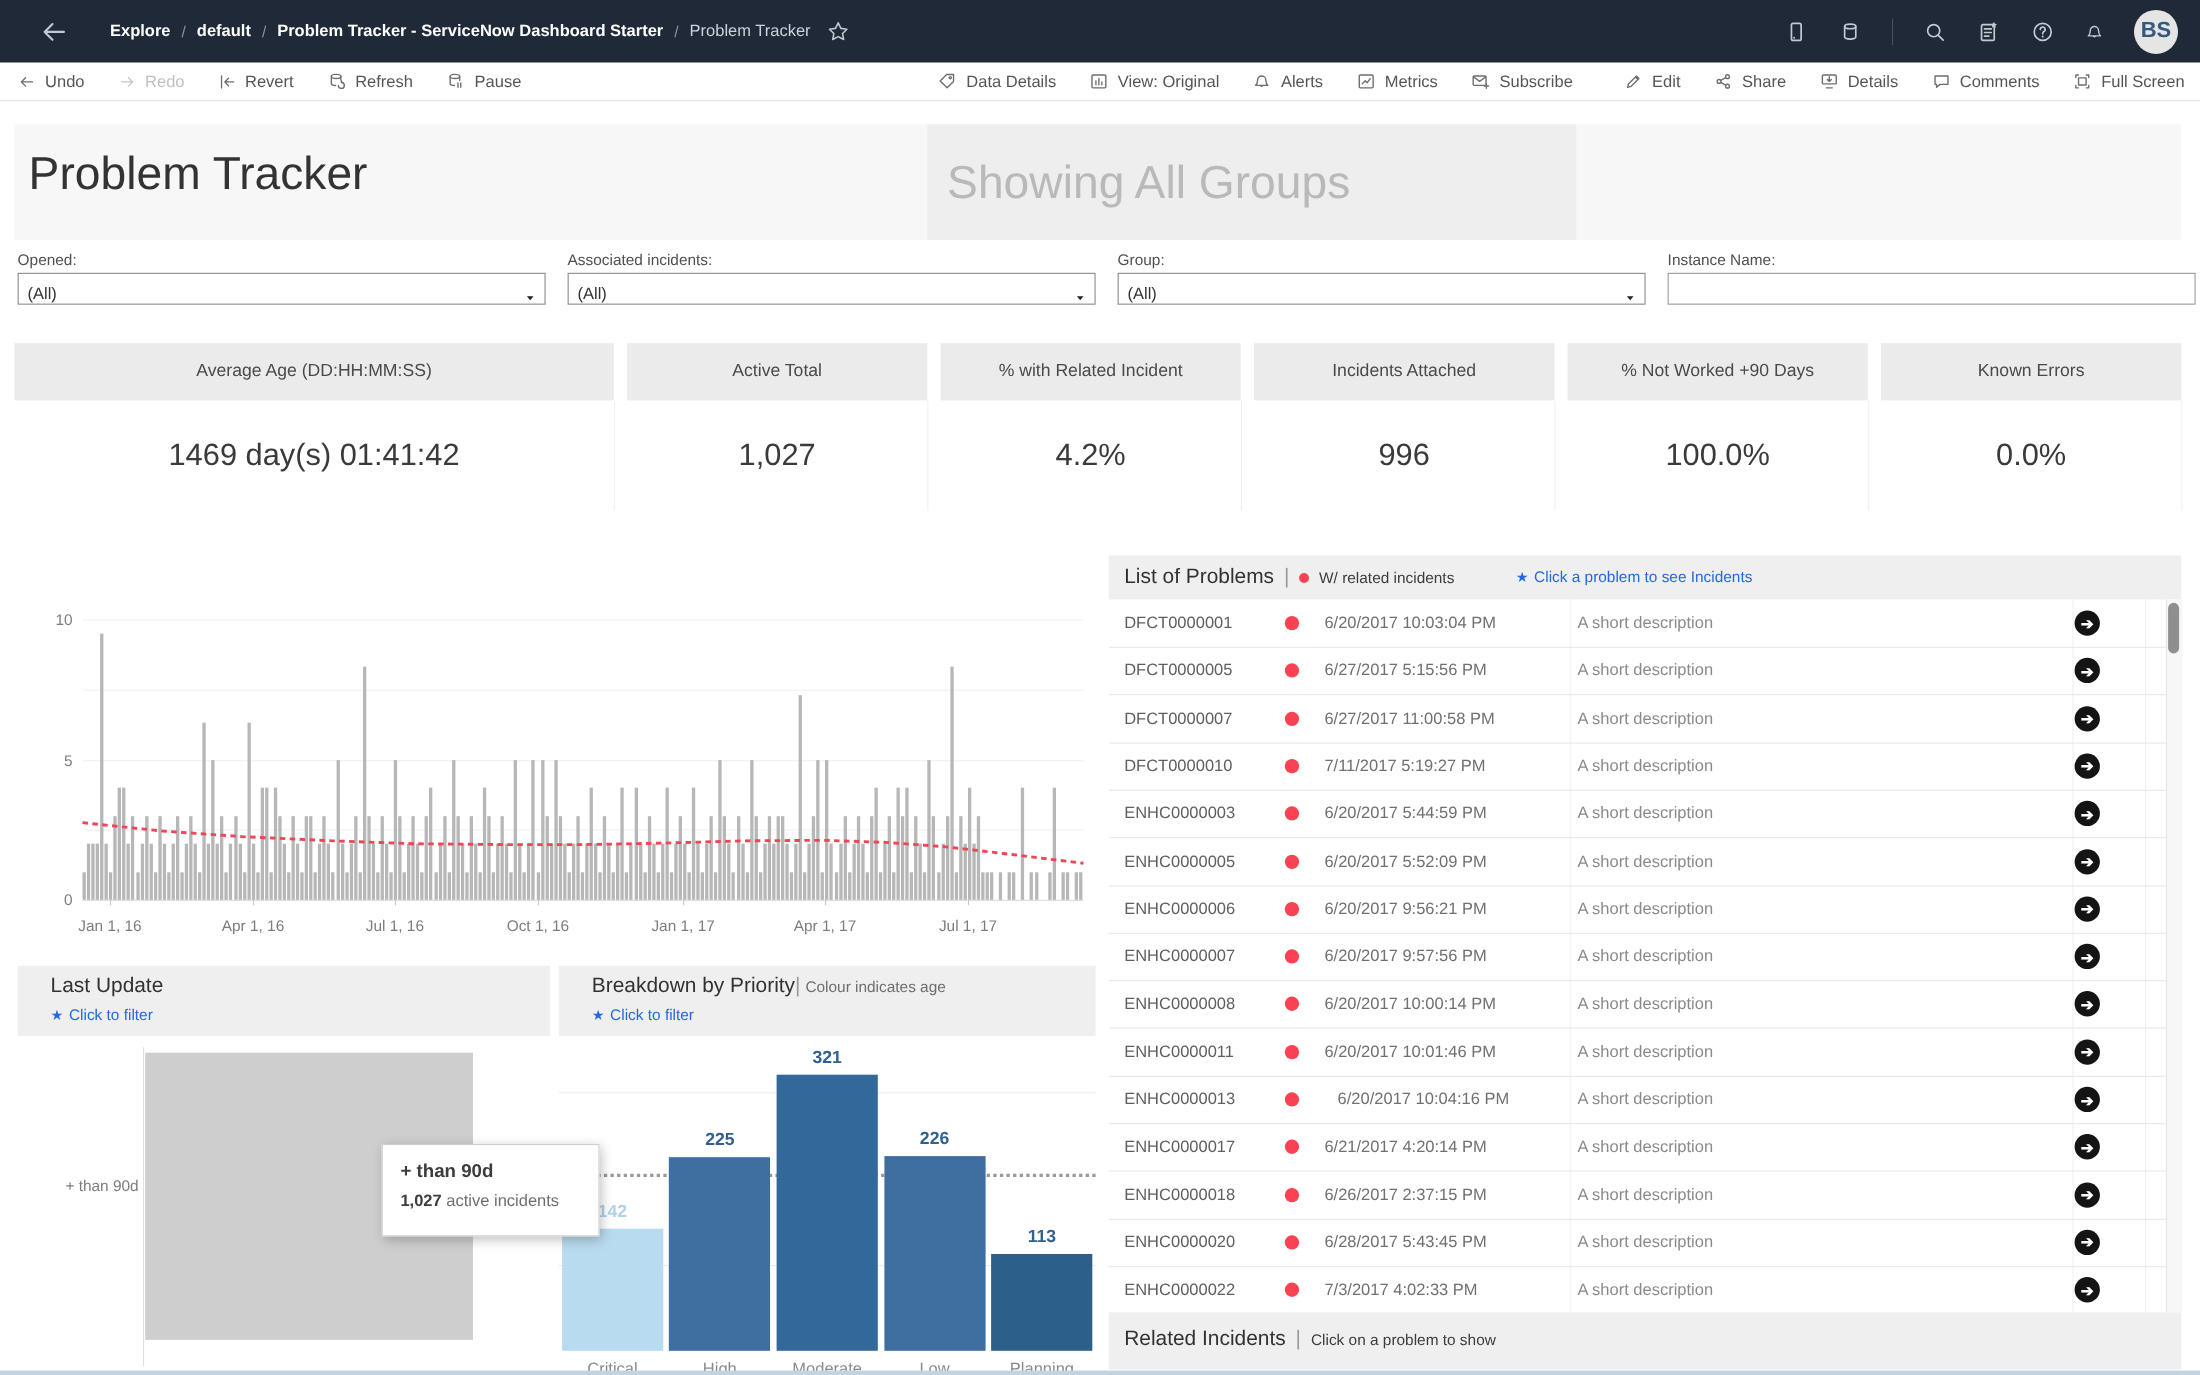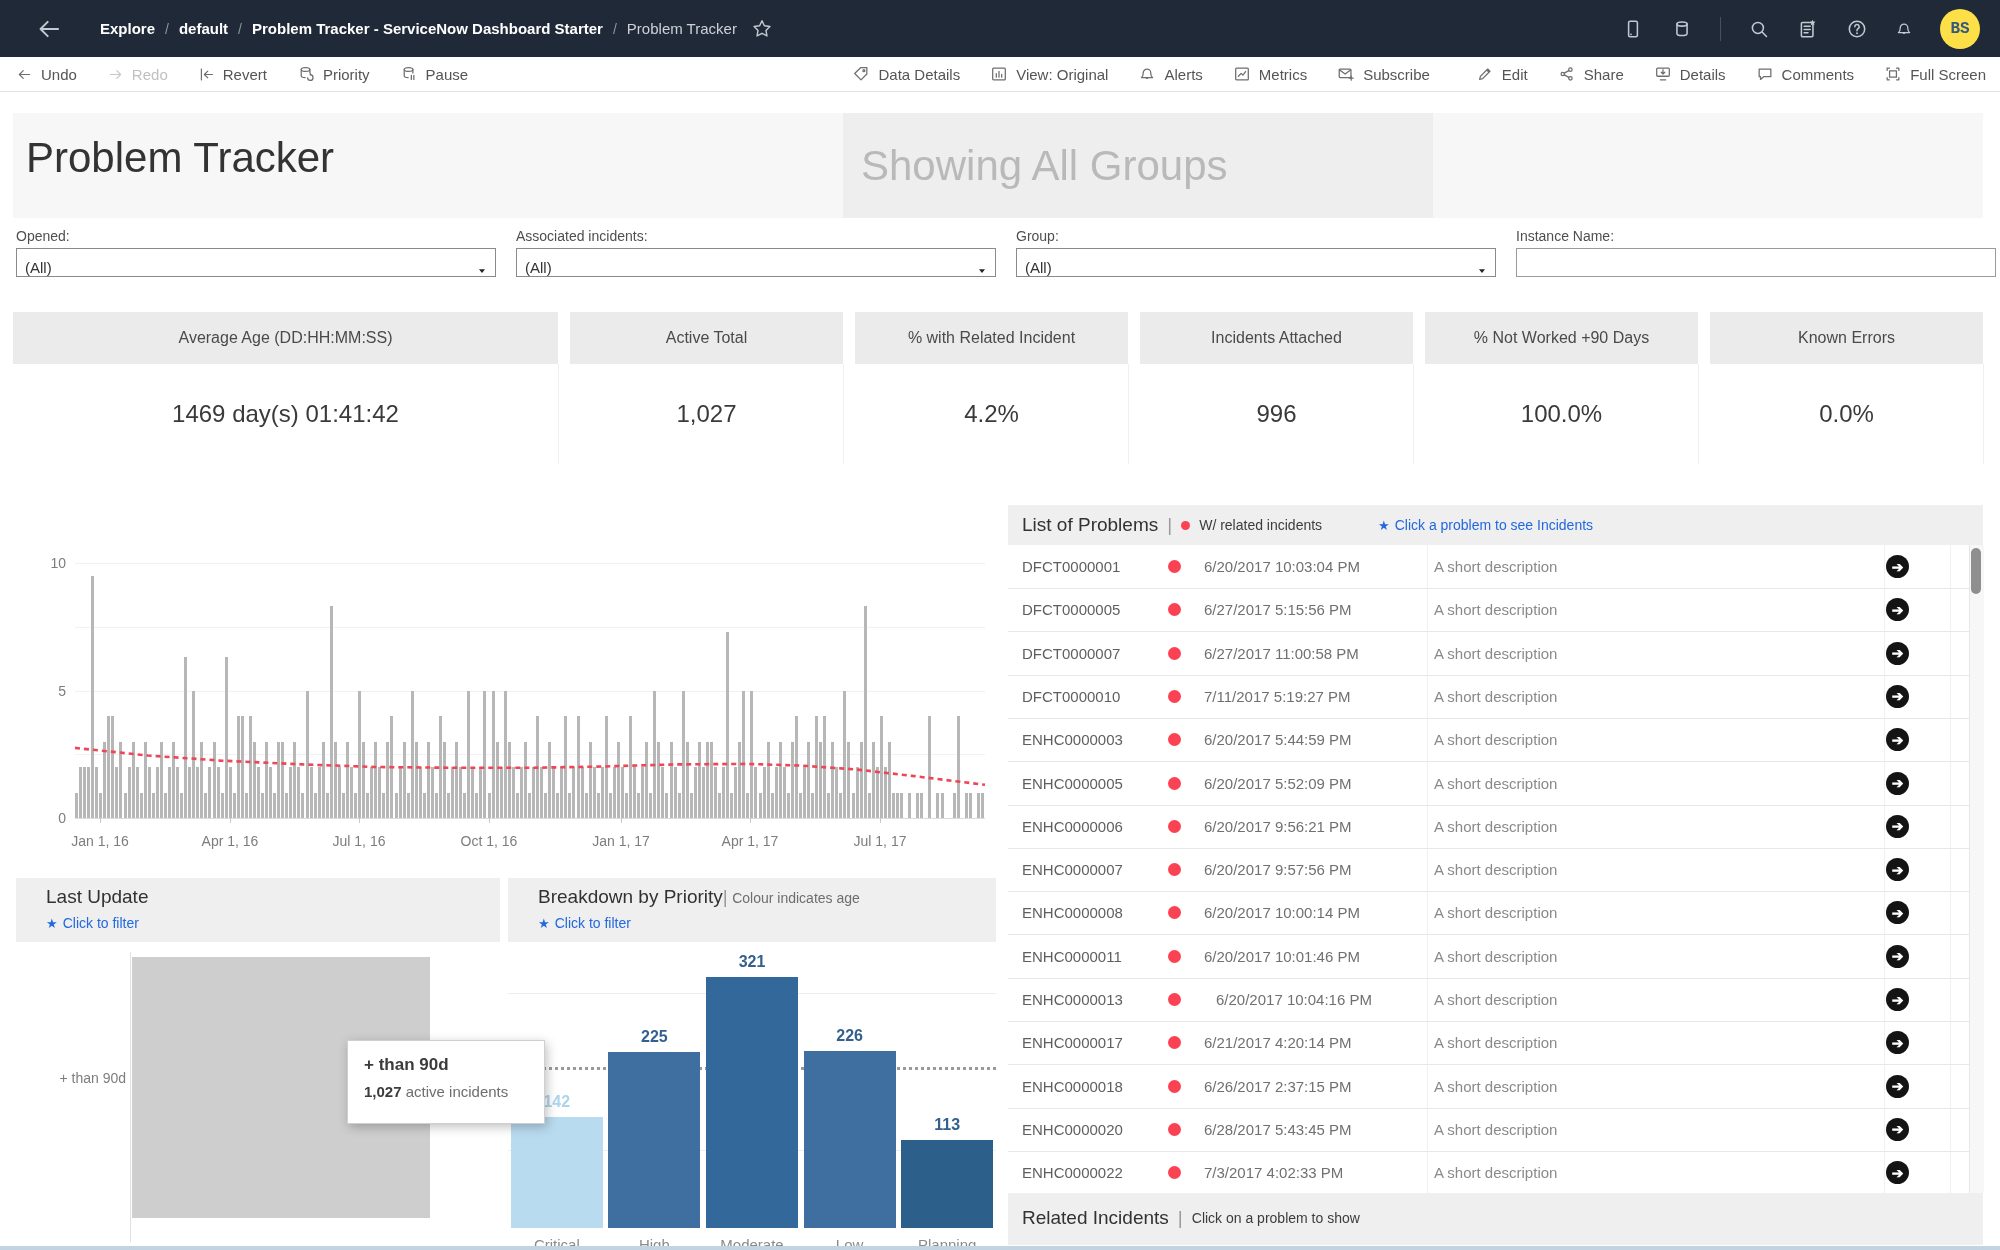--- a/index.html
+++ b/index.html
@@ -8,22 +8,22 @@
   .abs{position:absolute;}
   
   .navbar{left:0;top:0;width:2000px;height:57px;background:#1f2937;display:flex;align-items:center;}
   .crumbs{display:flex;align-items:center;gap:10px;margin-left:38px;white-space:nowrap;}
   .crumb{color:#ffffff;font-size:15px;font-weight:700;cursor:pointer;}
   .crumb.last{color:#cdd2da;font-weight:400;}
   .crumb-sep{color:#8d95a2;font-size:14px;font-weight:400;}
   .nav-right{position:absolute;right:20px;top:0;height:57px;display:flex;align-items:center;gap:27px;}
   .nav-ic{color:#c3c9d3;display:flex;align-items:center;cursor:pointer;}
   .nav-div{width:1px;height:24px;background:#47505f;}
-  .avatar{width:40px;height:40px;border-radius:50%;background:#fde047;color:#33597f;
-          font-size:16px;font-weight:700;display:flex;align-items:center;justify-content:center;cursor:pointer;font-family:Liberation Mono, monospace;}
+  .avatar{width:40px;height:40px;border-radius:50%;background:#e5e5e5;color:#33597f;
+          font-size:20px;font-weight:700;display:flex;align-items:center;justify-content:center;cursor:pointer;}
   
   .toolbar{left:0;top:57px;width:2000px;height:34px;background:#ffffff;border-bottom:1px solid #e3e3e3;
            display:flex;align-items:center;font-size:15px;color:#555;}
   .tb-left{display:flex;align-items:center;gap:30px;margin-left:16px;}
   .tb-right{display:flex;align-items:center;gap:30px;margin-left:auto;margin-right:14px;}
   .tb-item{display:flex;align-items:center;gap:8px;cursor:pointer;color:#555;}
   .tb-item .ic{color:#6e6e6e;display:flex;}
   .tb-item.disabled{color:#c0c0c0;cursor:default;}
   .tb-item.disabled .ic{color:#c8c8c8;}
   .tb-item.gapped{margin-left:16px;}
@@ -35,21 +35,21 @@
   
   .flabel{font-size:14px;color:#4f4f4f;}
   .fctl{height:29px;background:#fff;border:1px solid #8a8a8a;display:flex;align-items:flex-end;
         font-size:15px;color:#333;padding:0 8px;box-sizing:border-box;cursor:pointer;}
   .fctl .caret{margin-left:auto;color:#222;}
   .finput{height:29px;background:#fff;border:1px solid #9a9a9a;box-sizing:border-box;width:100%;
           font-size:15px;padding:0 8px;font-family:"Liberation Sans",sans-serif;}
   
   .kpi-head{background:#ebebeb;display:flex;align-items:center;justify-content:center;
             font-size:16px;color:#4a4a4a;}
-  .kpi-val{display:flex;align-items:center;justify-content:center;font-size:24px;color:#3a3a3a;
+  .kpi-val{display:flex;align-items:center;justify-content:center;font-size:28px;color:#3a3a3a;
            border-right:1px solid #f0f0f0;}
   
   .phead{background:#efefef;}
   .ptitle{font-size:19px;color:#323232;}
   .psub{font-size:14px;color:#6e6e6e;}
   .plink{font-size:14px;color:#2268e0;cursor:pointer;}
   .star{color:#2268e0;font-size:13px;margin-right:5px;}
   .pipe{color:#9a9a9a;}
   
   .ylab,.xlab{font-size:14px;color:#7d7d7d;}
@@ -170,21 +170,21 @@
           <span>Revert</span>
         </span>
         <span class="tb-item">
           <span class="ic">
             <svg width="18" height="18" viewBox="0 0 20 20" fill="none" stroke="currentColor" stroke-width="1.4" stroke-linecap="round" stroke-linejoin="round">
               <ellipse cx="9.5" cy="5" rx="4.8" ry="2.1"></ellipse>
               <path d="M4.7 5 v7 c0 1.1 2 2 4.3 2.1 M14.3 5 v3.5"></path>
               <path d="M11.8 14.2 a3 3 0 1 0 3-3.1 M14.8 9.4 v1.7 h1.7"></path>
             </svg>
           </span>
-          <span>Priority</span>
+          <span>Refresh</span>
         </span>
         <span class="tb-item">
           <span class="ic">
             <svg width="18" height="18" viewBox="0 0 20 20" fill="none" stroke="currentColor" stroke-width="1.4" stroke-linecap="round" stroke-linejoin="round">
               <ellipse cx="9.5" cy="5" rx="4.8" ry="2.1"></ellipse>
               <path d="M4.7 5 v7 c0 1.1 2 2 4.3 2.1 M14.3 5 v4"></path>
               <path d="M12.6 11.5 v4.5 M15.4 11.5 v4.5"></path>
             </svg>
           </span>
           <span>Pause</span>

